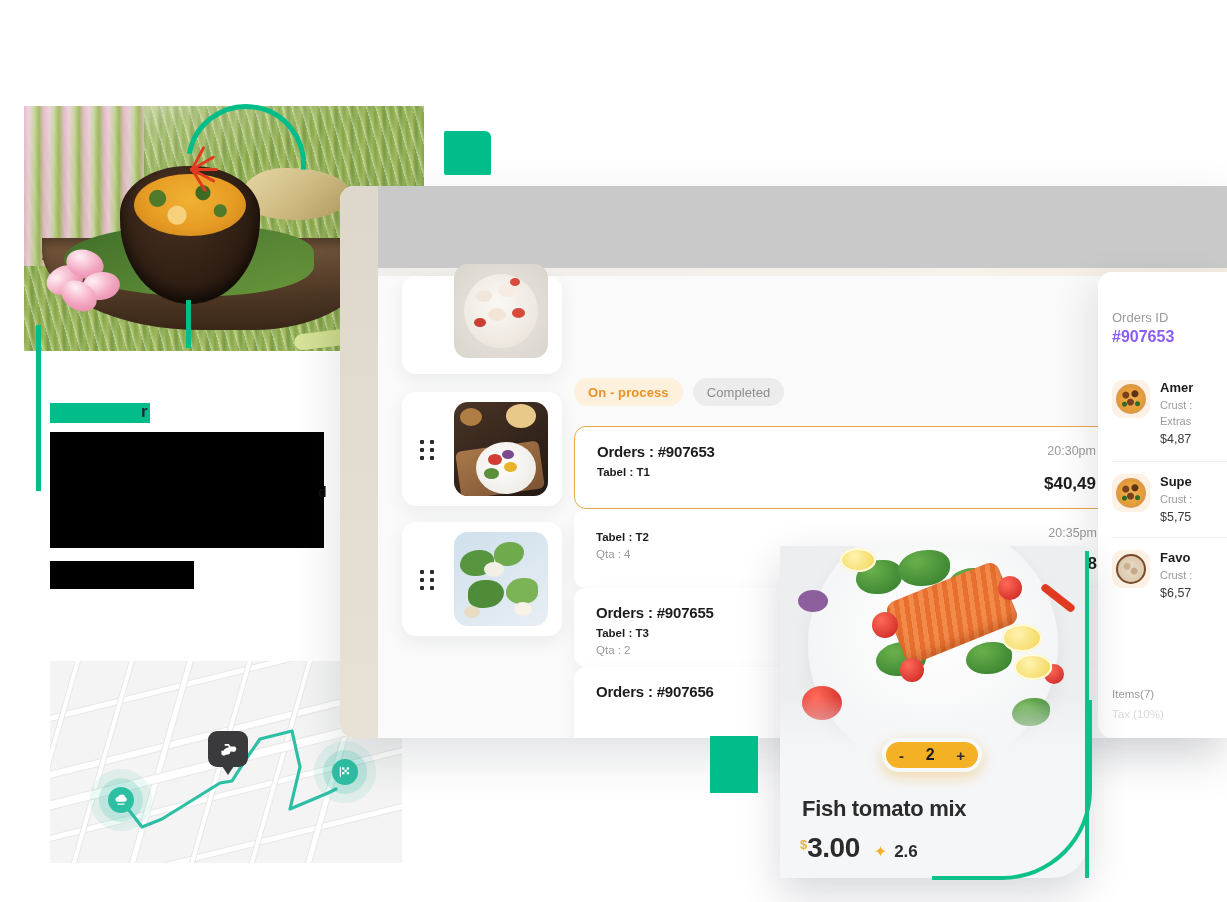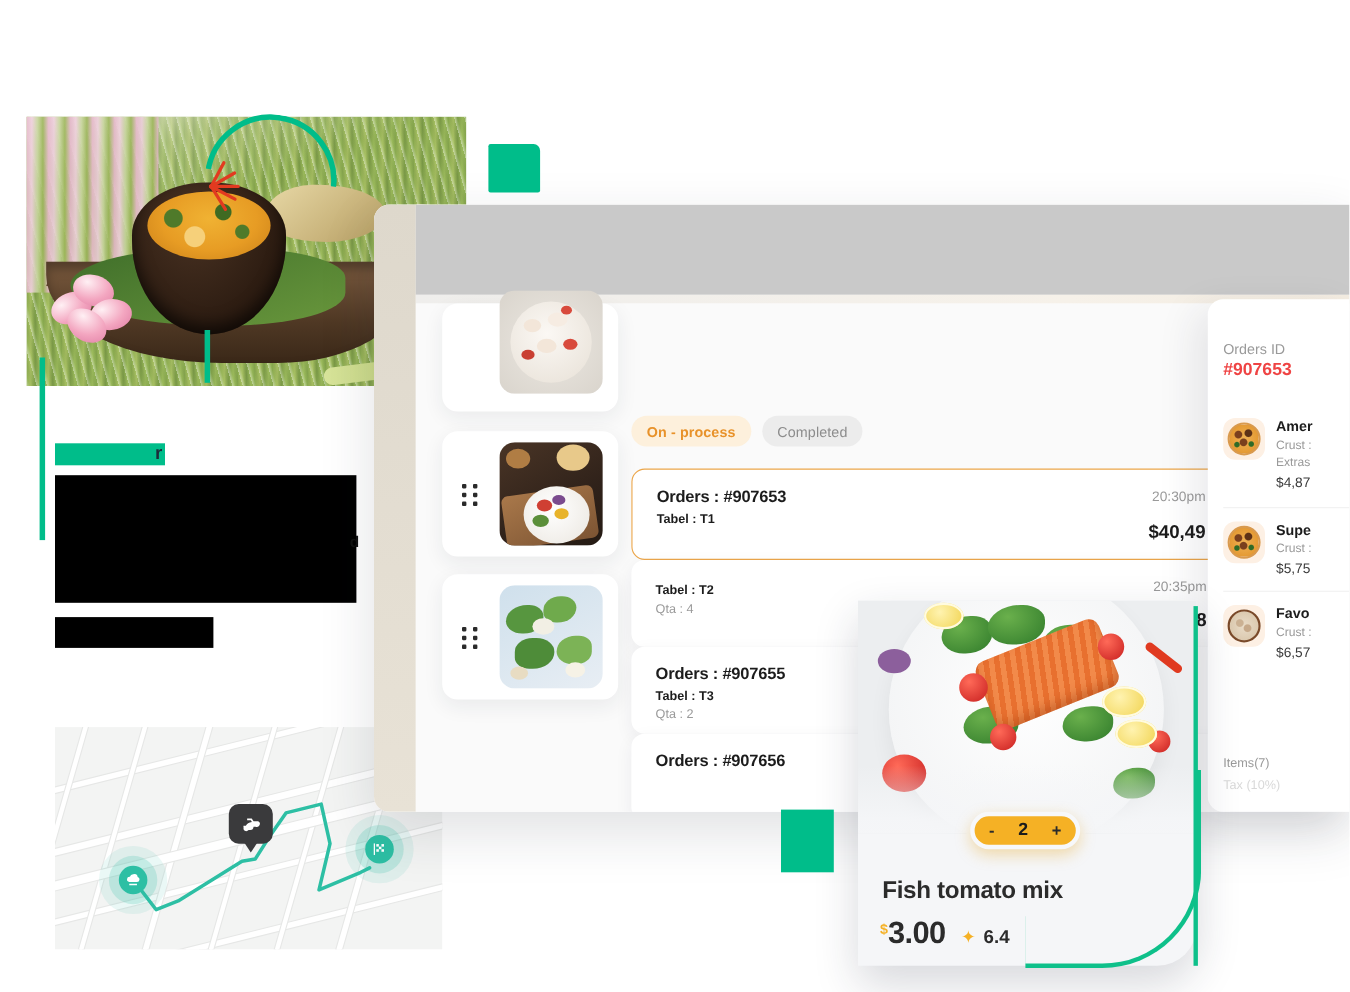--- a/index.html
+++ b/index.html
@@ -224,21 +224,21 @@
   .o-price { position: absolute; right: 22px; bottom: 14px; font-size: 17px; font-weight: 700; color: #1c1c1c; }
 
   
   .detail {
     position: absolute; left: 1098px; top: 272px; width: 129px; height: 466px;
     background: #fff; border-radius: 14px 0 0 14px;
     box-shadow: -10px 10px 36px rgba(35,40,60,.10);
     overflow: hidden;
   }
   .d-label { position: absolute; left: 14px; top: 38px; font-size: 13px; color: #9a9a9a; }
-  .d-id { position: absolute; left: 14px; top: 56px; font-size: 16px; font-weight: 700; color: #ef4444; text-align: center; }
+  .d-id { position: absolute; left: 14px; top: 56px; font-size: 16px; font-weight: 700; color: #8b5cf6; text-align: center; }
   .d-items { position: absolute; left: 14px; top: 96px; right: 0; }
   .d-item { position: relative; height: 76px; padding-left: 48px; border-bottom: 1px solid #f1f1f1; }
   .d-ico {
     position: absolute; left: 0; top: 12px; width: 38px; height: 38px; border-radius: 11px;
     background: #fdf0e4; display: flex; align-items: center; justify-content: center;
     font-size: 20px; overflow: hidden;
   }
   .pizza {
     width: 30px; height: 30px; border-radius: 50%;
     background:
@@ -565,21 +565,21 @@
       <span class="sg">+</span>
     </div>
 
     <div class="fish-name">Fish tomato mix</div>
     <div class="fish-pricerow">
       <div>
         <span class="fish-cur">$</span><span class="fish-price">3.00</span>
       </div>
       <div style="display:flex;align-items:center;gap:7px">
         <span class="fish-star">✦</span>
-        <span class="fish-rate">6.4</span>
+        <span class="fish-rate">2.6</span>
       </div>
     </div>
   </div>
   <div class="fish-arc"></div>
   <div class="fish-green-line"></div>
 
   <div class="sq-top"></div>
   <div class="sq-bottom"></div>
 
 </div>

